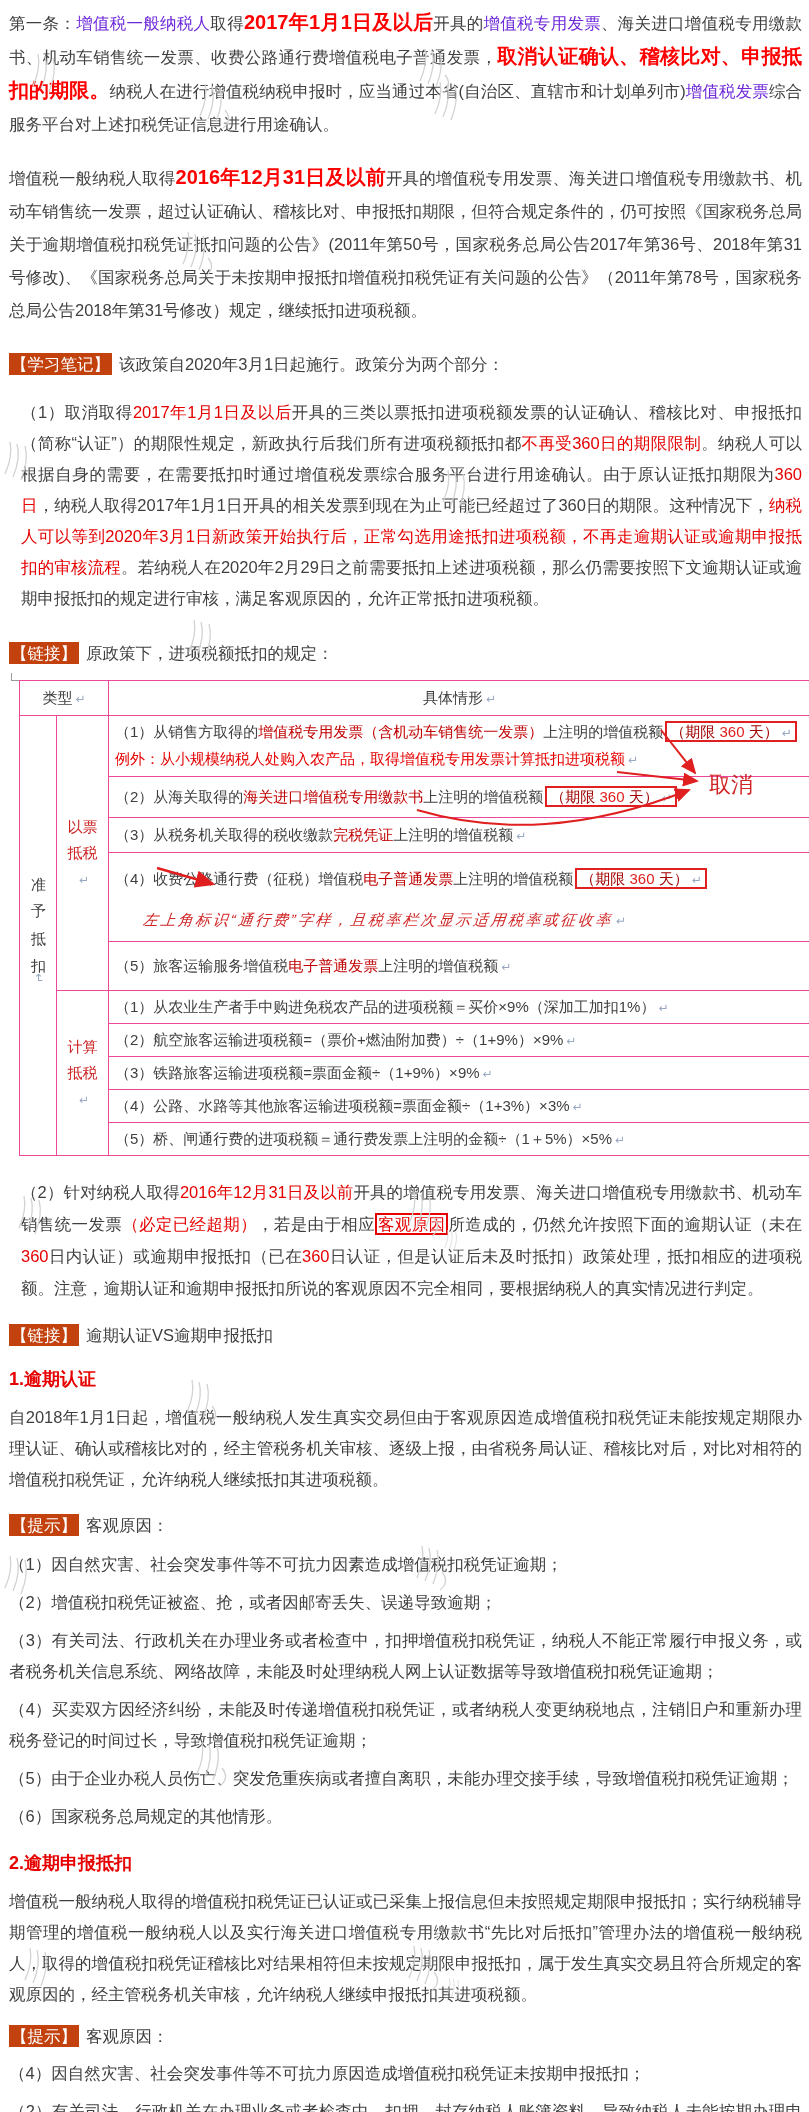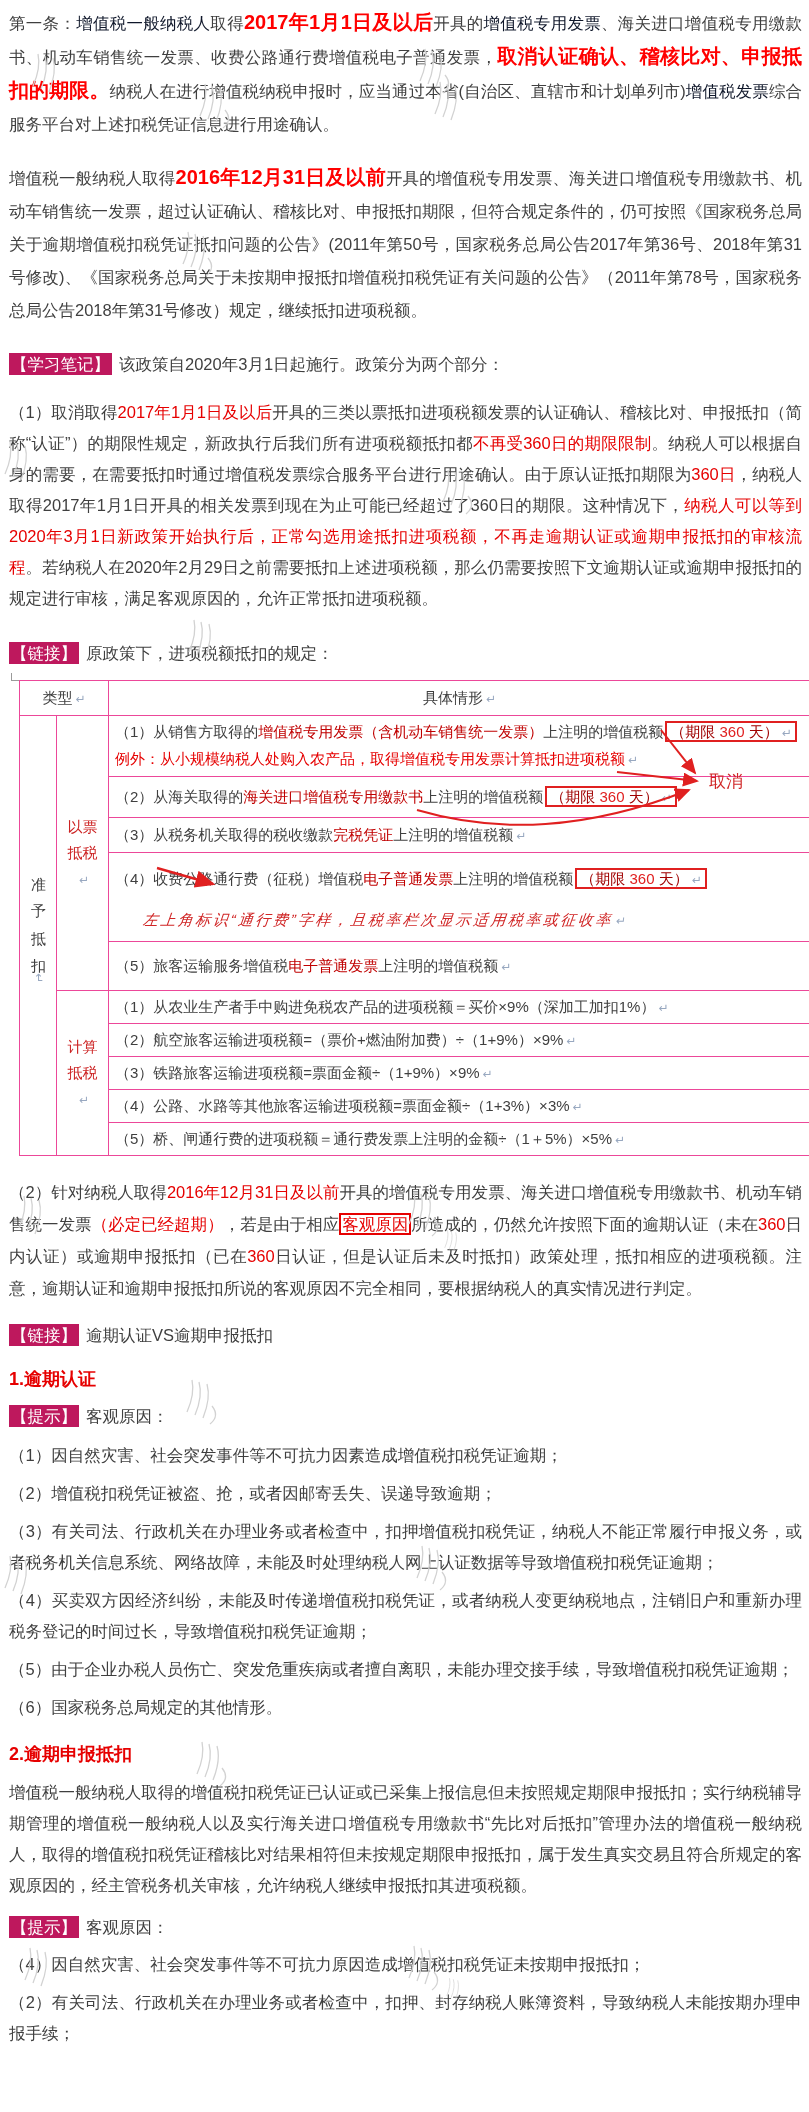--- a/index.html
+++ b/index.html
@@ -1,27 +1,27 @@
 <!DOCTYPE html>
 <html><head>
 <meta charset="utf-8">
 <style>
   html,body{margin:0;padding:0;background:#fff;}
   body{width:809px;position:relative;font-family:"Liberation Sans","DejaVu Sans",sans-serif;color:#3f3f3f;}
   .content{padding:2px 7px 10px 9px;font-size:16.5px;position:relative;}
   p.para{line-height:33px;margin:0 0 22px 0;text-align:justify;}
   #p1{margin-top:4px;margin-bottom:20px;}
   .dk{color:#3f3f3f;}
-  .blue{color:#0f172a;}
+  .blue{color:#6d28d9;}
   .redB{color:#ff0000;font-weight:700;font-size:20px;}
   .red{color:#e60000;}
   .boxed{border:2px solid #e60000;padding:0 1px;}
-  .label{background:#be185d;color:#ffffff;padding:2px 2px;margin-right:7px;}
+  .label{background:#c2410c;color:#ffffff;padding:2px 2px;margin-right:7px;}
   .noteline{line-height:30px;margin:0 0 18px 0;}
-  .part{line-height:31px;margin:0 0 24px 0;text-align:justify;}
+  .part{line-height:31px;margin:0 0 24px 12px;text-align:justify;}
   .linkline{line-height:30px;margin:0 0 12px 0;}
   .rhead{color:#e60000;font-weight:700;font-size:18px;margin:16px 0 10px 0;line-height:26px;}
   .plain{line-height:31px;margin:0 0 16px 0;text-align:justify;}
   .tipline{line-height:28px;margin:0 0 10px 0;}
   .item{line-height:31px;margin:0 0 7px 0;text-align:justify;}
 
   
   .table-wrap{position:relative;margin:0 0 0 10px;width:792px;}
   table.grid{border-collapse:collapse;width:792px;table-layout:fixed;font-size:15px;}
   table.grid td{border:1px solid #ec4899;vertical-align:middle;padding:2px 6px;}
@@ -30,21 +30,21 @@
   .side{writing-mode:vertical-rl;letter-spacing:27px;display:inline-block;margin-top:8px;}
   .glabel{color:#cc2222;text-align:center;line-height:26px;padding:2px 4px;}
   .cell{line-height:24px;}
   .r1{height:56px;} .r2{height:36px;} .r3{height:30px;} .r4{height:84px;vertical-align:top;} .r5{height:44px;} .crow{height:28px;}
   .r4 .first{margin-top:6px;}
   .tred{color:#c00000;}
   .exline{color:#e60000;margin-top:2px;}
   .limit{border:2px solid #e02020;padding:0 3px;margin-left:2px;white-space:nowrap;}
   .dred{color:#a00000;} .n360{color:#e02020;}
   .script{color:#d02525;font-style:italic;letter-spacing:2.5px;font-size:15px;margin:16px 0 0 28px;transform:skewX(-6deg);}
-  .cancel{position:absolute;left:690px;top:90px;color:#d02525;font-size:17px;}
+  .cancel{position:absolute;left:690px;top:90px;color:#d02525;font-size:22px;}
   .overlay{position:absolute;left:0;top:0;pointer-events:none;}
   .pm::after{content:"↵";color:#98a8c0;font-size:12px;margin-left:3px;}
   .whandle{position:absolute;left:-8px;top:-7px;width:7px;height:7px;border-left:1px solid #9a9a9a;border-bottom:1px solid #9a9a9a;}
   .squig{position:absolute;pointer-events:none;}
 </style>
 </head>
 <body>
 
 <div class="content">
 
@@ -139,20 +139,21 @@
   <p class="part" style="margin-top:20px;line-height:32px;margin-bottom:16px;">
     <span class="dk">（2）针对纳税人取得</span><span class="red">2016年12月31日及以前</span><span class="dk">开具的增值税专用发票、海关进口增值税专用缴款书、机动车销售统一发票</span><span class="red">（必定已经超期）</span><span class="dk">，若是由于相应</span><span class="red boxed">客观原因</span><span class="dk">所造成的，仍然允许按照下面的逾期认证（未在</span><span class="red">360</span><span class="dk">日内认证）或逾期申报抵扣（已在</span><span class="red">360</span><span class="dk">日认证，但是认证后未及时抵扣）政策处理，抵扣相应的进项税额。注意，逾期认证和逾期申报抵扣所说的客观原因不完全相同，要根据纳税人的真实情况进行判定。</span>
   </p>
 
   <p class="linkline" style="margin-bottom:16px;">
     <span class="label">【链接】</span><span class="dk">逾期认证VS逾期申报抵扣</span>
   </p>
 
   <p class="rhead">1.逾期认证</p>
 
+  <p class="plain">自2018年1月1日起，增值税一般纳税人发生真实交易但由于客观原因造成增值税扣税凭证未能按规定期限办理认证、确认或稽核比对的，经主管税务机关审核、逐级上报，由省税务局认证、稽核比对后，对比对相符的增值税扣税凭证，允许纳税人继续抵扣其进项税额。</p>
 
   <p class="tipline">
     <span class="label">【提示】</span><span class="dk">客观原因：</span>
   </p>
 
   <div style="margin-bottom:14px;">
     <p class="item">（1）因自然灾害、社会突发事件等不可抗力因素造成增值税扣税凭证逾期；</p>
     <p class="item">（2）增值税扣税凭证被盗、抢，或者因邮寄丢失、误递导致逾期；</p>
     <p class="item">（3）有关司法、行政机关在办理业务或者检查中，扣押增值税扣税凭证，纳税人不能正常履行申报义务，或者税务机关信息系统、网络故障，未能及时处理纳税人网上认证数据等导致增值税扣税凭证逾期；</p>
     <p class="item">（4）买卖双方因经济纠纷，未能及时传递增值税扣税凭证，或者纳税人变更纳税地点，注销旧户和重新办理税务登记的时间过长，导致增值税扣税凭证逾期；</p>

